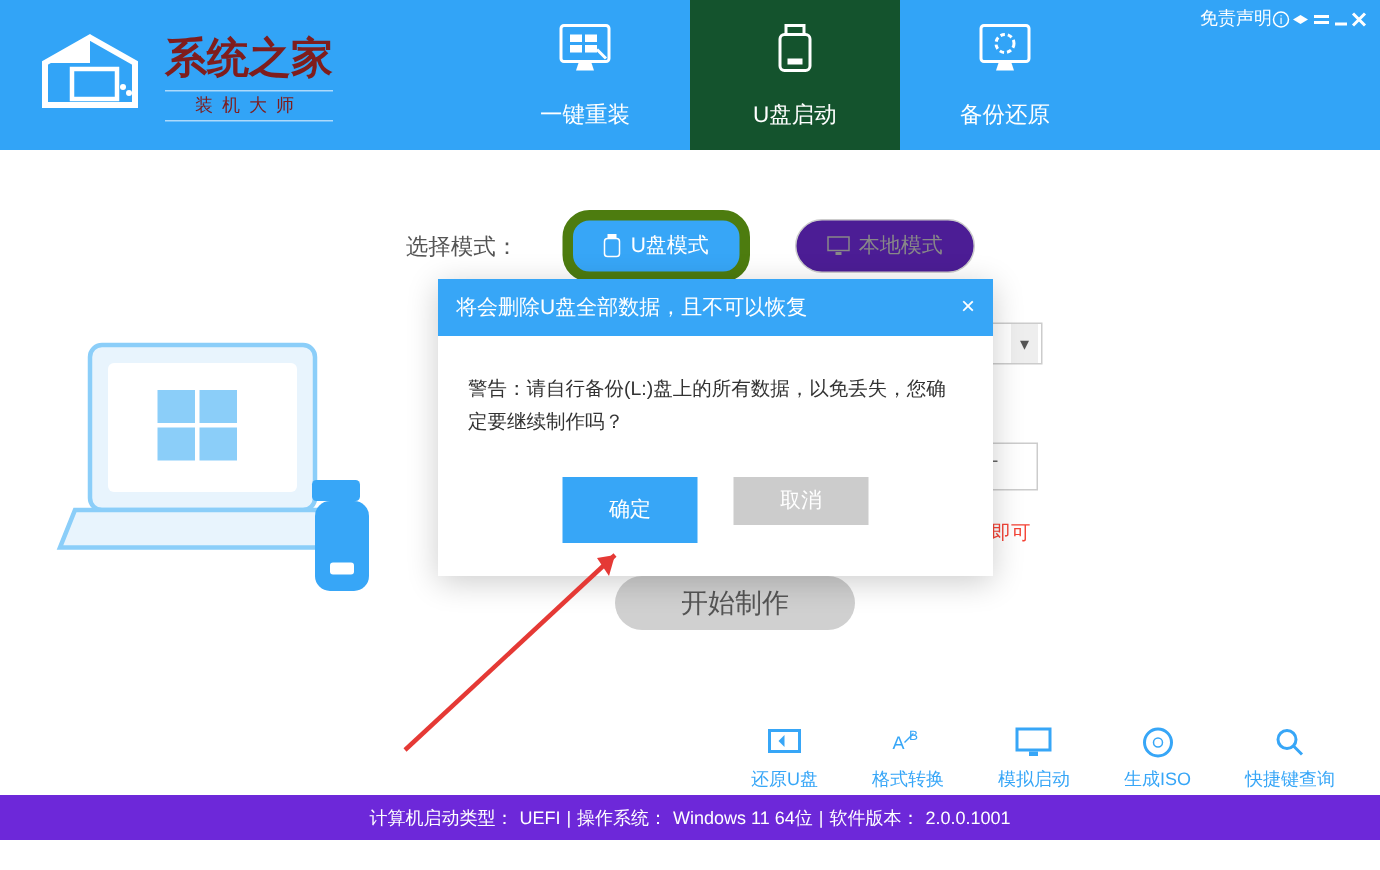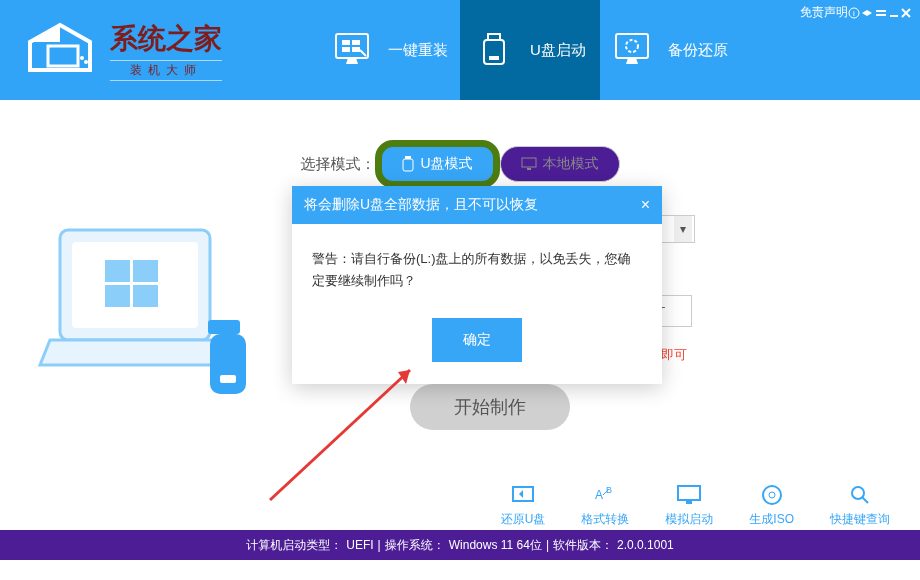--- a/index.html
+++ b/index.html
@@ -6,61 +6,61 @@
 body { width: 920px; height: 580px; background: #fff; overflow: hidden; position: relative; }
 
 .header { height: 100px; background: #32a4f7; display: flex; align-items: center; position: relative; }
 .logo-area { display: flex; align-items: center; padding-left: 20px; gap: 10px; }
 .logo-icon { width: 80px; height: 60px; }
 .logo-text { color: #7f1d1d; }
 .logo-title { font-size: 28px; font-weight: bold; }
 .logo-sub { font-size: 12px; letter-spacing: 6px; text-align: center; border-top: 1px solid rgba(255,255,255,.6); border-bottom: 1px solid rgba(255,255,255,.6); padding: 1px 0; margin-top: 2px; }
 
 .nav { display: flex; position: absolute; left: 320px; top: 0; height: 100px; }
-.nav-item { width: 140px; display: flex; flex-direction: row; align-items: center; justify-content: center; color: #fff; cursor: pointer; gap: 16px; }
-.nav-item.active { background: #0369a1; }
+.nav-item { width: 140px; display: flex; flex-direction: column; align-items: center; justify-content: center; color: #fff; cursor: pointer; gap: 16px; }
+.nav-item.active { background: #14532d; }
 .nav-icon { width: 40px; height: 36px; }
 .nav-label { font-size: 15px; }
 
 .win-controls { position: absolute; right: 8px; top: 4px; display: flex; align-items: center; color: #fff; font-size: 12px; }
 .win-controls span, .win-controls svg { cursor: pointer; }
 
 .main { position: relative; height: 430px; }
 
-.mode-row { display: flex; align-items: center; justify-content: center; gap: 0; padding-top: 40px; }
+.mode-row { display: flex; align-items: center; justify-content: center; gap: 30px; padding-top: 40px; }
 .mode-label { color: #555; font-size: 15px; }
 .mode-btn { border-radius: 18px; padding: 8px 20px; font-size: 14px; display: flex; align-items: center; gap: 6px; cursor: pointer; }
 .mode-btn.active { background: #37a6f7; color: #fff; border: 7px solid #4d7c0f; }
 .mode-btn.inactive { background: #4c1d95; color: #888; border: 1px solid #ccc; justify-content: space-between; }
 
 .illustration { position: absolute; left: 30px; top: 120px; width: 230px; height: 190px; }
 
 .dropdown-peek { position: absolute; left: 580px; top: 115px; width: 115px; height: 28px; border: 1px solid #ccc; background: #fff; font-size: 12px; display: flex; align-items: center; padding: 0 6px; color: #555; }
 .dropdown-arrow { position: absolute; right: 2px; top: 0; width: 18px; height: 100%; background: #eee; display: flex; align-items: center; justify-content: center; }
 
 .exfat-box { position: absolute; left: 602px; top: 195px; width: 90px; height: 32px; border: 1px solid #ccc; display: flex; align-items: center; justify-content: center; font-size: 13px; color: #666; }
 .red-tip { position: absolute; left: 622px; top: 246px; color: #f44336; font-size: 13px; }
 
-.start-btn { position: absolute; left: 410px; top: 284px; width: 160px; height: 46px; border-radius: 23px; background: #d0d0d0; color: #555; display: flex; align-items: center; justify-content: center; font-size: 18px; cursor: pointer; }
+.start-btn { position: absolute; left: 410px; top: 284px; width: 160px; height: 36px; border-radius: 23px; background: #d0d0d0; color: #555; display: flex; align-items: center; justify-content: center; font-size: 18px; cursor: pointer; }
 
 .modal { position: absolute; left: 292px; top: 86px; width: 370px; background: #fff; box-shadow: 0 4px 20px rgba(0,0,0,.2); }
 .modal-header { background: #37a6f7; color: #fff; height: 38px; display: flex; align-items: center; justify-content: space-between; padding: 0 12px; font-size: 14px; }
 .modal-close { cursor: pointer; font-size: 16px; }
 .modal-body { padding: 24px 20px 26px; font-size: 13px; color: #333; line-height: 1.7; }
 .modal-footer { display: flex; justify-content: center; gap: 24px; padding: 0 0 22px; }
 .btn-ok { width: 90px; height: 44px; background: #37a6f7; color: #fff; display: flex; align-items: center; justify-content: center; font-size: 14px; cursor: pointer; }
 .btn-cancel { width: 90px; height: 32px; background: #ccc; color: #fff; display: flex; align-items: center; justify-content: center; font-size: 14px; cursor: pointer; }
 
 .arrow-annotation { position: absolute; left: 260px; top: 250px; pointer-events: none; }
 
 .bottom-tools { position: absolute; bottom: 2px; right: 30px; display: flex; gap: 36px; }
 .tool { display: flex; flex-direction: column; align-items: center; gap: 4px; color: #37a6f7; font-size: 12px; cursor: pointer; }
 .tool-icon { width: 28px; height: 24px; }
 
-.statusbar { height: 30px; background: #4c1d95; color: #fff; display: flex; align-items: center; justify-content: center; font-size: 12px; gap: 4px; }
+.statusbar { height: 30px; background: #6d28d9; color: #fff; display: flex; align-items: center; justify-content: center; font-size: 12px; gap: 4px; }
 </style>
 </head>
 <body>
 
 <div class="header">
   <div class="logo-area">
     <svg class="logo-icon" viewBox="0 0 80 60">
       <path d="M40 5 L70 22 L70 50 L10 50 L10 22 Z" fill="none" stroke="#fff" stroke-width="4"></path>
       <path d="M40 5 L10 22 L40 22 Z" fill="#fff"></path>
       <rect x="28" y="26" width="30" height="20" fill="none" stroke="#fff" stroke-width="3"></rect>
@@ -178,20 +178,23 @@
   <div class="modal">
     <div class="modal-header">
       <span>将会删除U盘全部数据，且不可以恢复</span>
       <span class="modal-close">×</span>
     </div>
     <div class="modal-body">警告：请自行备份(L:)盘上的所有数据，以免丢失，您确定要继续制作吗？</div>
     <div class="modal-footer">
       <div class="btn-ok">
           <span>确定</span>
         </div>
+      <div class="btn-cancel">
+          <span>取消</span>
+        </div>
     </div>
   </div>
 
   <svg class="arrow-annotation" width="180" height="160">
     <line x1="10" y1="150" x2="150" y2="20" stroke="#e53935" stroke-width="3"></line>
     <polygon points="150,20 138,22 146,34" fill="#e53935"></polygon>
   </svg>
 
   <div class="bottom-tools">
     <div class="tool">

